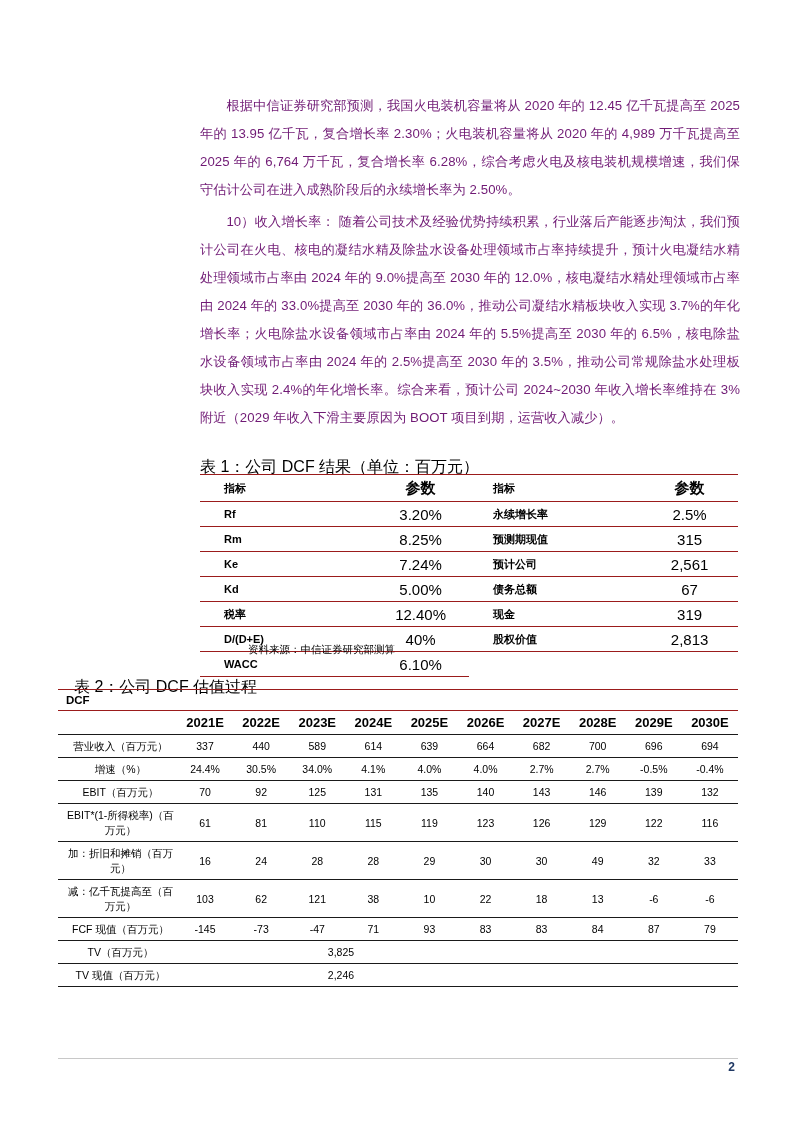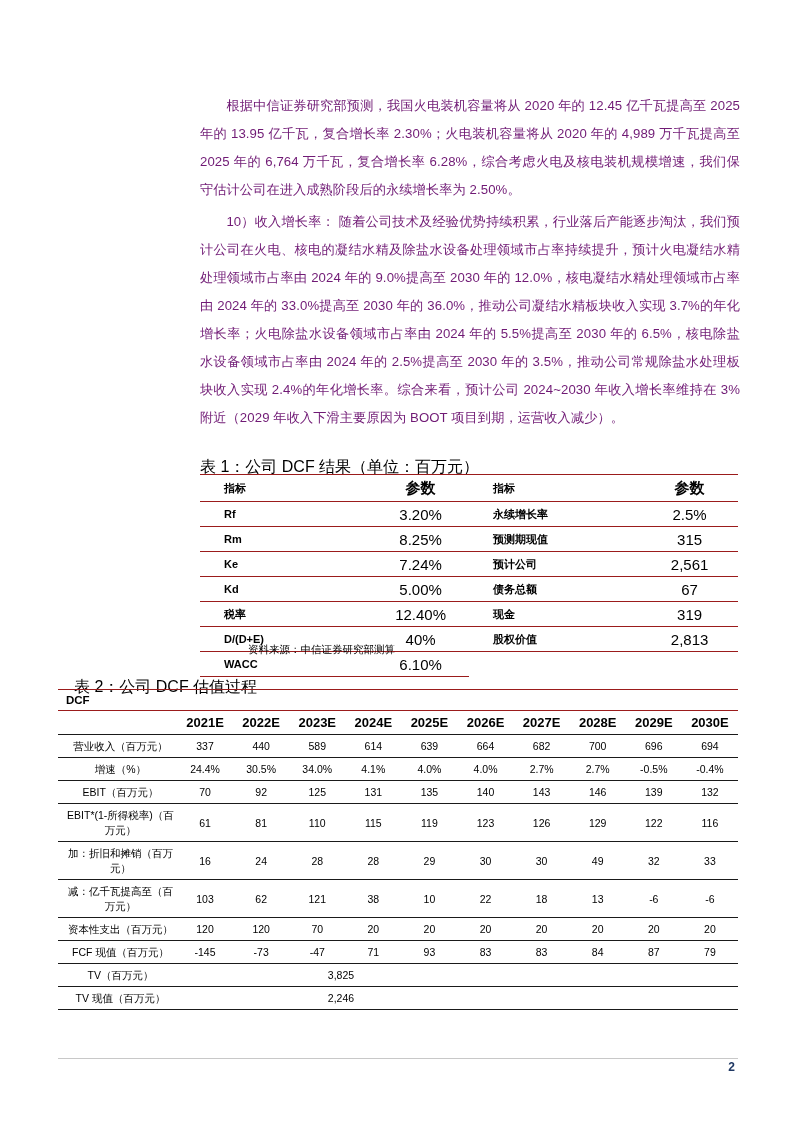--- a/index.html
+++ b/index.html
@@ -352,33 +352,20 @@
           <td>121</td>
           <td>38</td>
           <td>10</td>
           <td>22</td>
           <td>18</td>
           <td>13</td>
           <td>-6</td>
           <td>-6</td>
         </tr>
         <tr>
-          <td class="rowlbl">资本性支出（百万元）</td>
-          <td>120</td>
-          <td>120</td>
-          <td>70</td>
-          <td>20</td>
-          <td>20</td>
-          <td>20</td>
-          <td>20</td>
-          <td>20</td>
-          <td>20</td>
-          <td>20</td>
-        </tr>
-        <tr>
           <td class="rowlbl">FCF 现值（百万元）</td>
           <td>-145</td>
           <td>-73</td>
           <td>-47</td>
           <td>71</td>
           <td>93</td>
           <td>83</td>
           <td>83</td>
           <td>84</td>
           <td>87</td>

